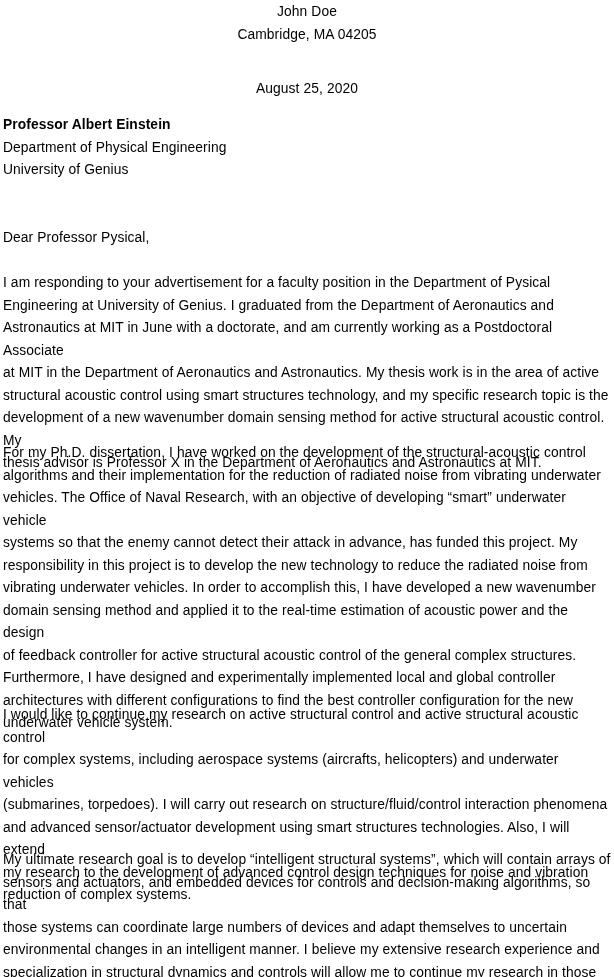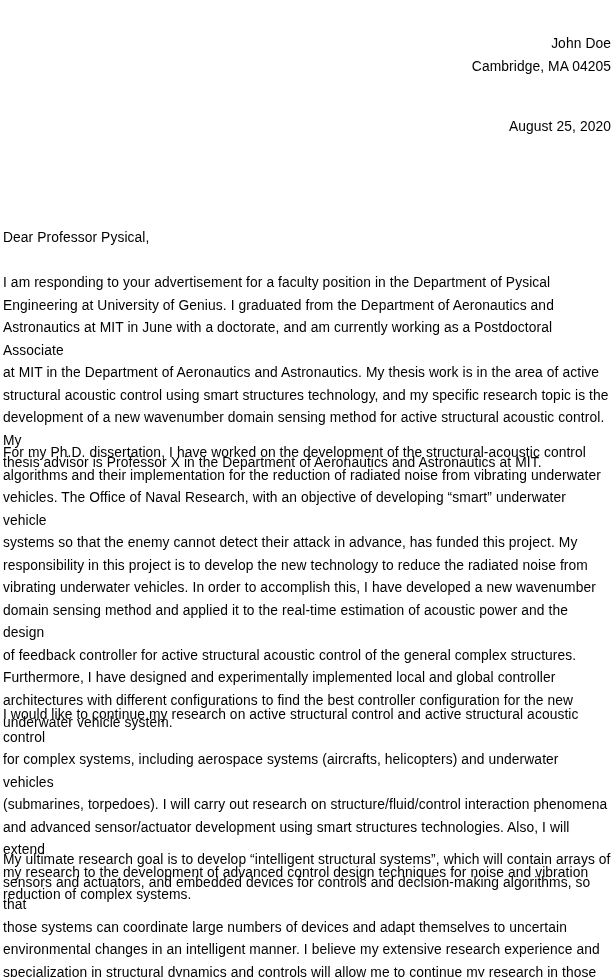--- a/index.html
+++ b/index.html
@@ -19,42 +19,46 @@
   .block {
     position: absolute;
     left: 3px;
     right: 3px;
     font-size: 13.8px;
     line-height: 22.5px;
     letter-spacing: 0.1px;
     color: #000000;
   }
   .right {
-    text-align: right;
-    margin-top: 32px;
+    text-align: center;
   }
   .para {
     white-space: pre-line;
   }
   .bold {
     font-weight: bold;
   }
 </style>
 </head>
 <body>
 
 <div class="page">
 
   <div class="block right" style="top:1px">
     <div>John Doe</div>
     <div>Cambridge, MA 04205</div>
   </div>
 
-  <div class="block right" style="top:84px">August 25, 2020</div>
+  <div class="block right" style="top:78px">August 25, 2020</div>
 
+  <div class="block" style="top:114px">
+    <div class="bold">Professor Albert Einstein</div>
+    <div>Department of Physical Engineering</div>
+    <div>University of Genius</div>
+  </div>
 
   <div class="block" style="top:227px">Dear Professor Pysical,</div>
 
   <div class="block para" style="top:272px">I am responding to your advertisement for a faculty position in the Department of Pysical
 Engineering at University of Genius. I graduated from the Department of Aeronautics and
 Astronautics at MIT in June with a doctorate, and am currently working as a Postdoctoral Associate
 at MIT in the Department of Aeronautics and Astronautics. My thesis work is in the area of active
 structural acoustic control using smart structures technology, and my specific research topic is the
 development of a new wavenumber domain sensing method for active structural acoustic control. My
 thesis advisor is Professor X in the Department of Aeronautics and Astronautics at MIT.</div>

